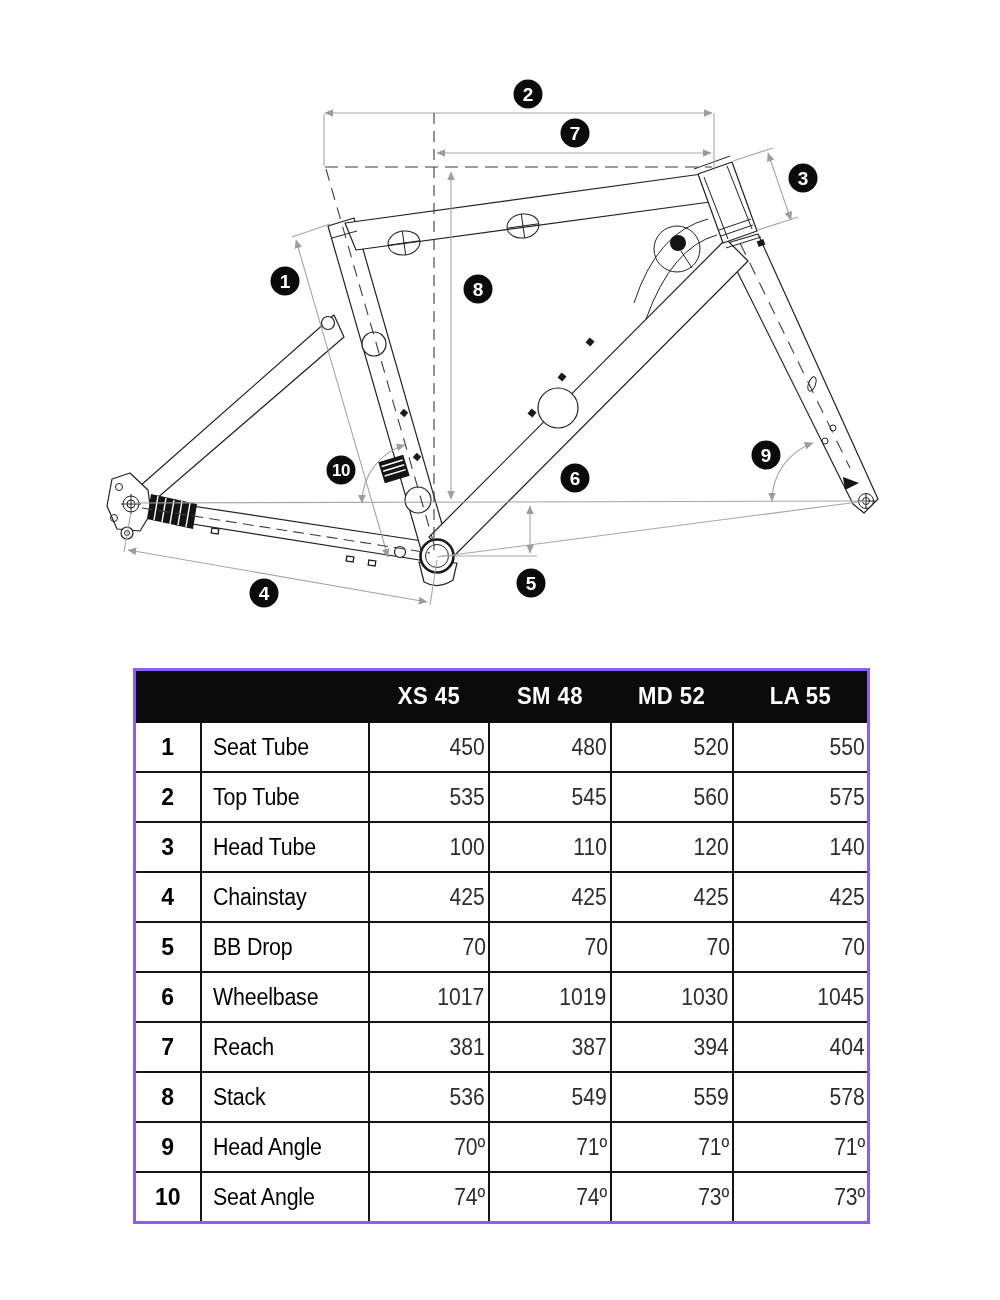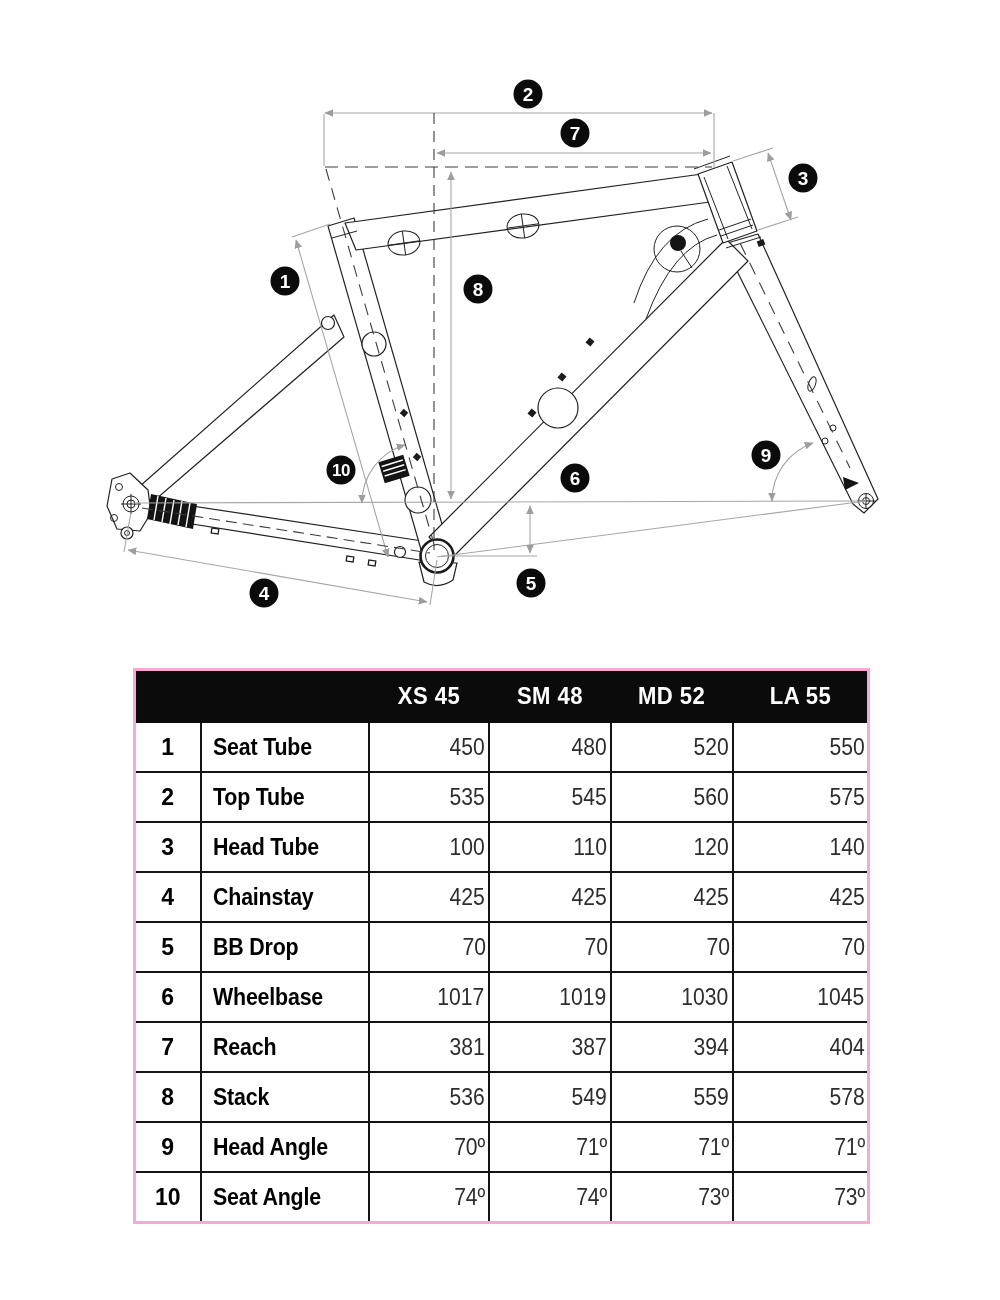--- a/index.html
+++ b/index.html
@@ -5,30 +5,30 @@
   html,body{margin:0;padding:0;background:#ffffff;}
   body{width:1000px;height:1300px;position:relative;font-family:"Liberation Sans",sans-serif;overflow:hidden;}
   .sheet{position:absolute;inset:0;background:#fff;}
   .diagram-wrap{position:absolute;left:0;top:0;width:1000px;height:660px;}
   svg text{font-family:"Liberation Sans",sans-serif;}
 
   
   .geo-table{
     position:absolute;left:133px;top:668px;width:734px;
     border-collapse:collapse;table-layout:fixed;
-    border:3px solid #f9a8d4;
+    border:3px solid #8b5cf6;
   }
   .geo-table th,.geo-table td{border:2px solid #141414;padding:0;}
   .geo-table thead th{
     background:#0b0b0b;color:#ffffff;height:50px;
     font-size:24px;font-weight:bold;text-align:center;border-color:#0b0b0b;
   }
   .geo-table tbody td{height:48px;background:#ffffff;vertical-align:middle;}
   td.cell-num{text-align:center;font-weight:bold;font-size:23px;color:#000;}
-  td.cell-label{text-align:left;font-weight:bold;font-size:23px;color:#000;padding-left:11px;}
+  td.cell-label{text-align:left;font-weight:normal;font-size:23px;color:#000;padding-left:11px;}
   td.cell-val{text-align:right;font-size:24px;color:#2d2d2d;font-weight:400;}
   .cond{display:inline-block;transform:scaleX(0.88);transform-origin:center;}
   .cond-h{display:inline-block;transform:scaleX(0.92);transform-origin:center;letter-spacing:0.5px;}
   .cond-l{display:inline-block;transform:scaleX(0.93);transform-origin:left;letter-spacing:-0.2px;}
 
   
   .frame{fill:#ffffff;stroke:#222222;stroke-width:1.2;stroke-linejoin:round;}
   .thin{fill:none;stroke:#222222;stroke-width:1;}
   .dim{stroke:#a6a6a6;stroke-width:1.1;fill:none;}
   .dash{stroke:#3d3d3d;stroke-width:1.1;fill:none;}

